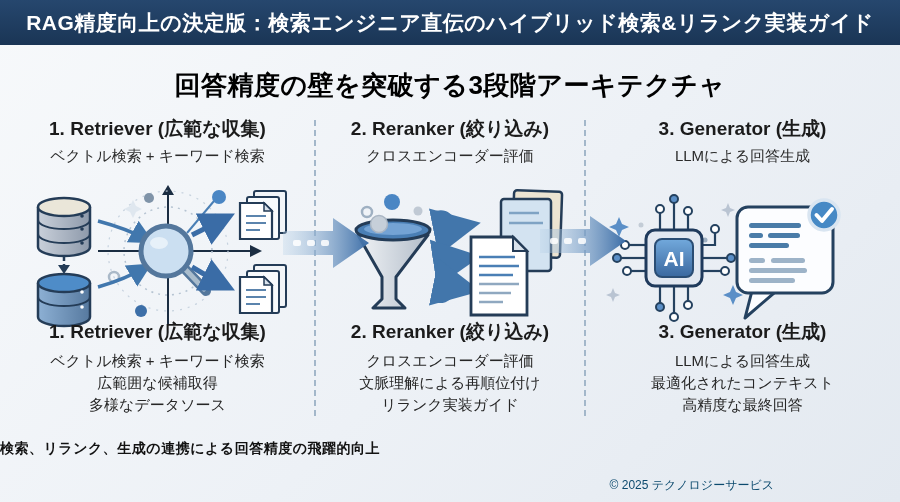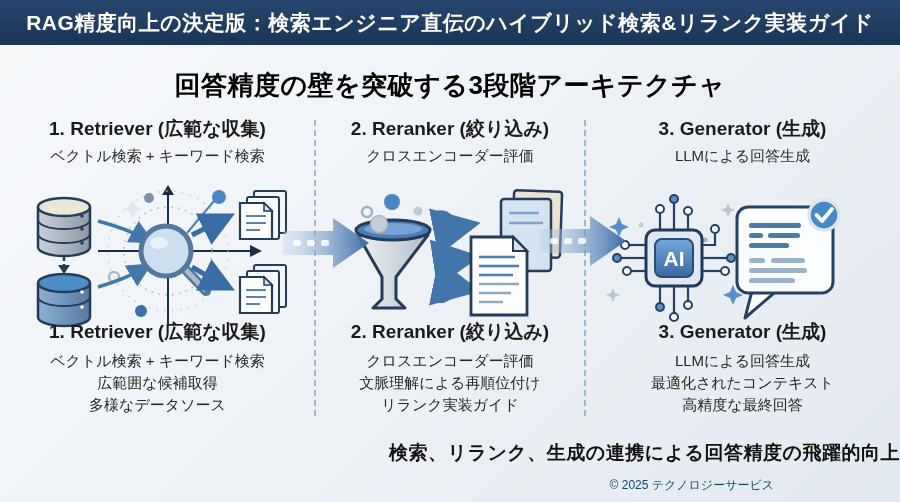--- a/index.html
+++ b/index.html
@@ -34,22 +34,22 @@
   .separator{
     position:absolute;top:120px;height:296px;width:0;
     border-left:2px dashed #a3b7ca;
   }
   .sep-1{left:314px;}
   .sep-2{left:584px;}
   .flow-arrow{position:absolute;width:90px;height:58px;}
   .flow-arrow-1{left:283px;top:214px;}
   .flow-arrow-2{left:540px;top:212px;}
   .summary{
-    position:absolute;top:440px;left:0;width:900px;text-align:right;
-    font-size:19px;font-weight:bold;color:#121212;letter-spacing:.5px;
+    position:absolute;top:440px;left:0;width:900px;text-align:left;
+    font-size:14px;font-weight:bold;color:#121212;letter-spacing:.5px;
   }
   .copyright{
     position:absolute;right:18px;bottom:8px;
     font-size:12px;color:#0c4a6e;
   }
   svg{display:block;}
 </style>
 </head>
 <body>
 

